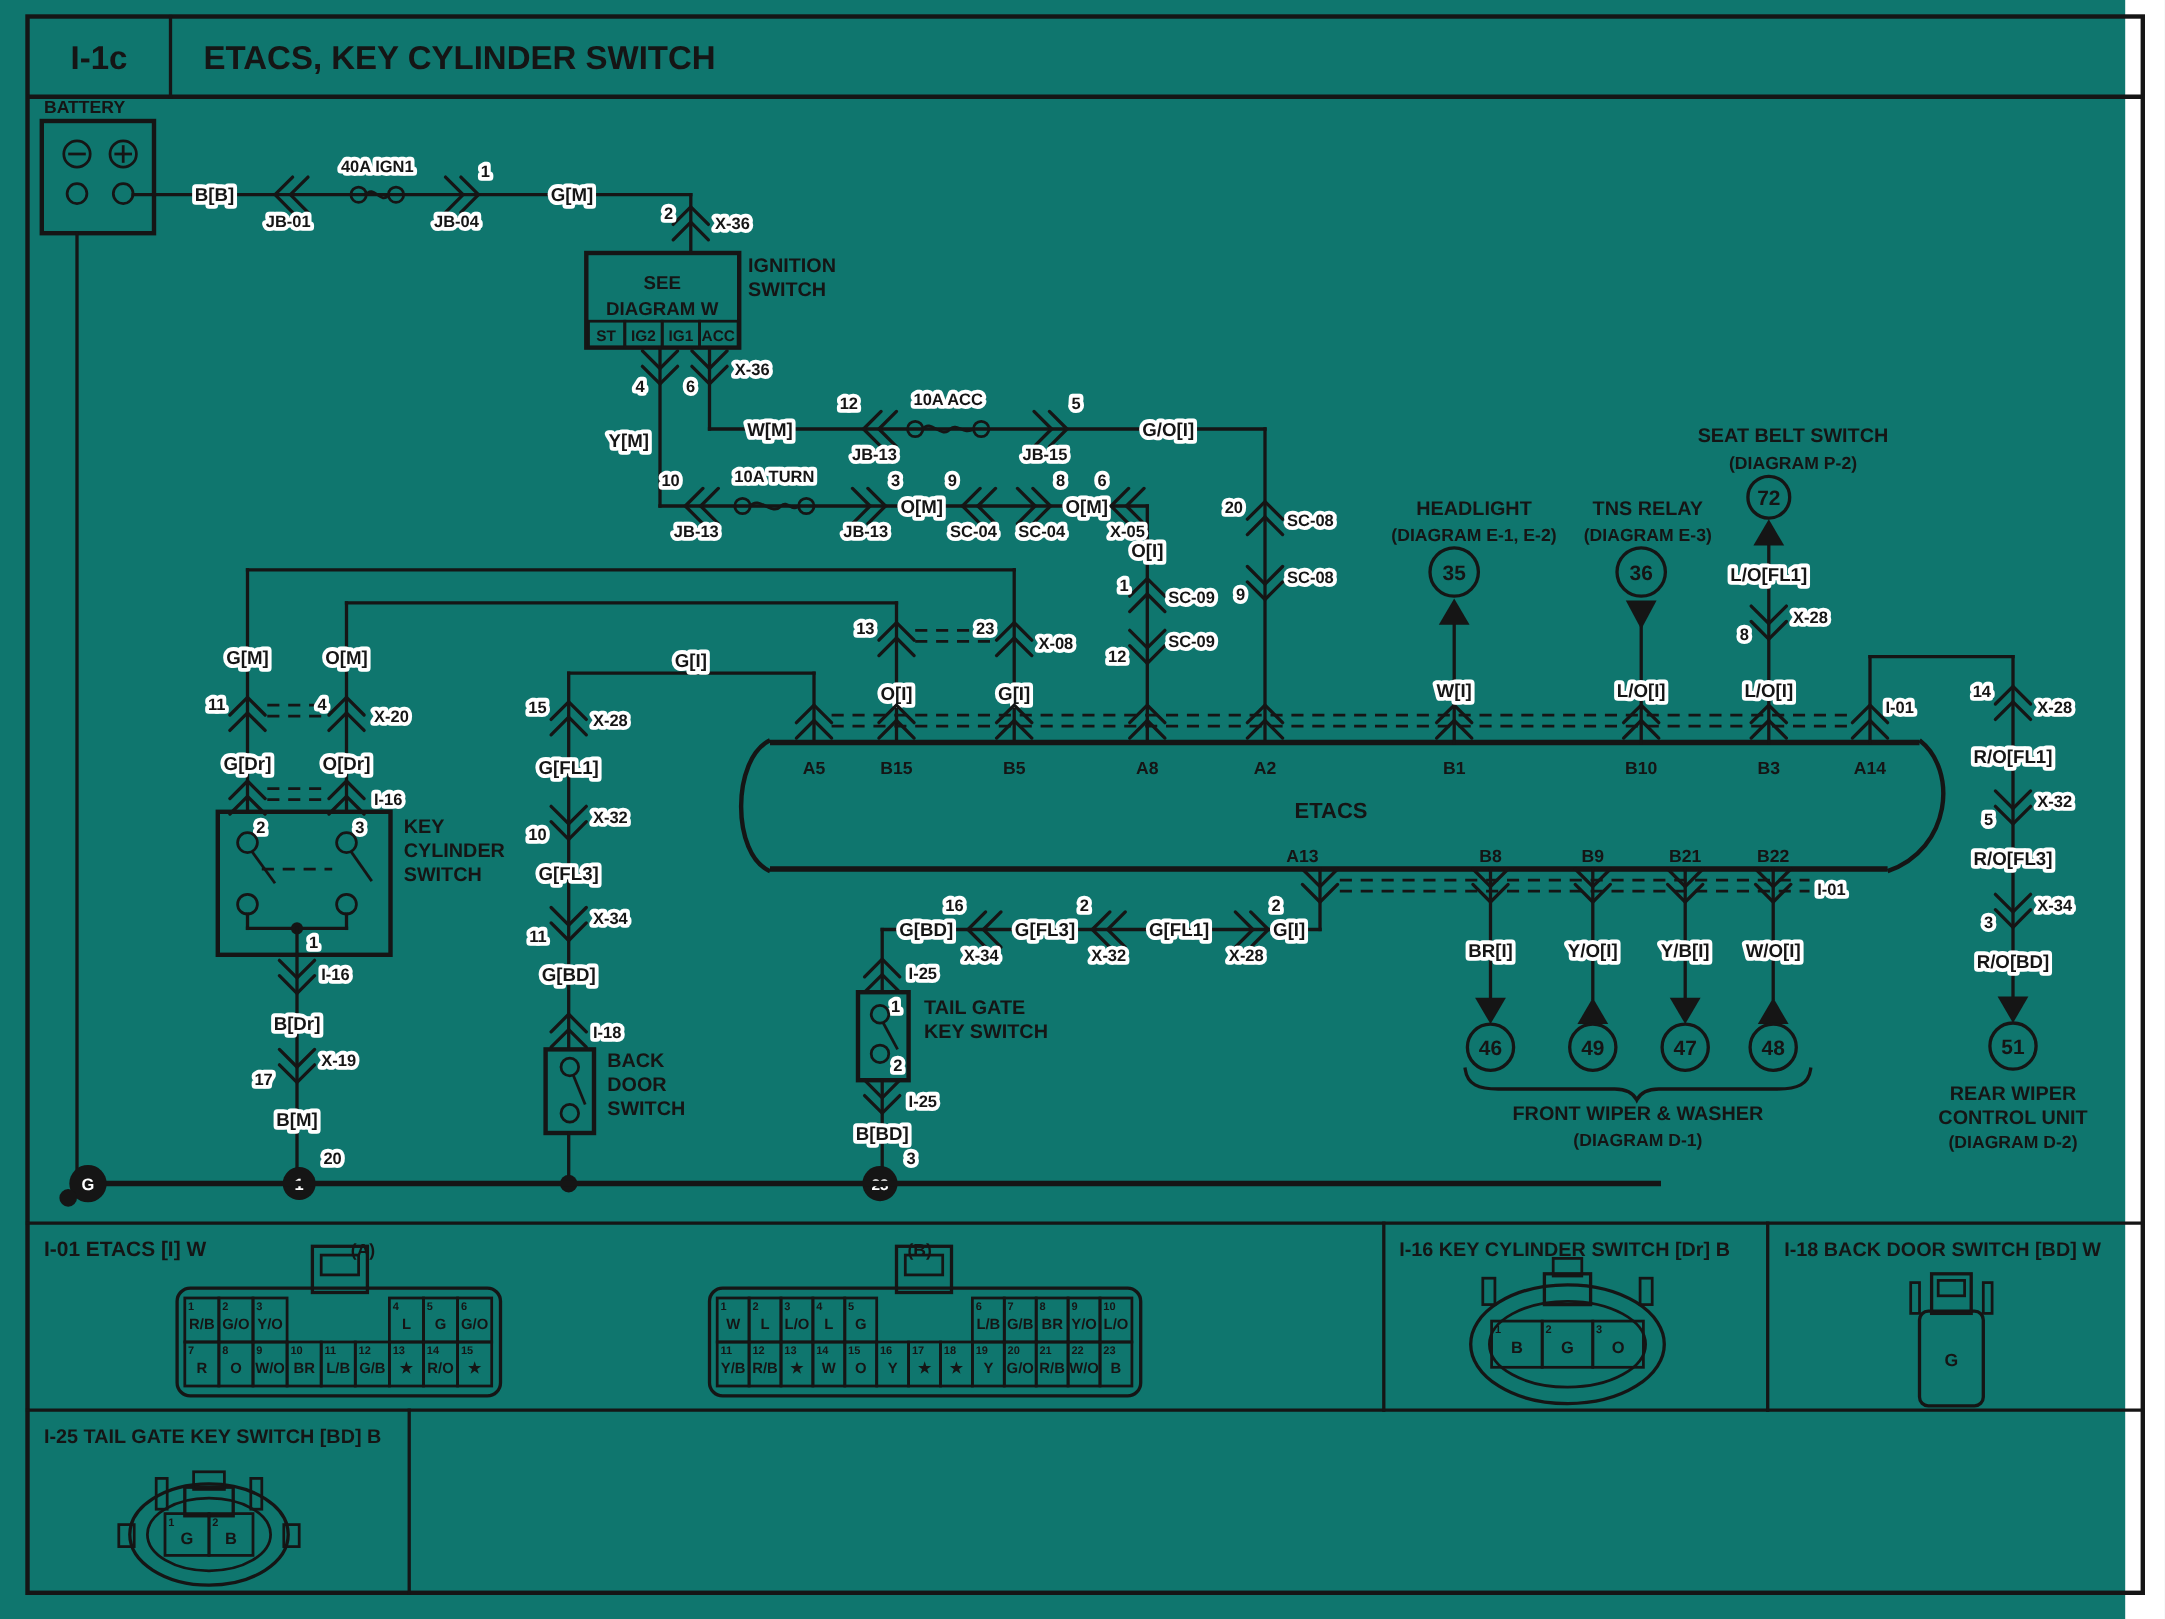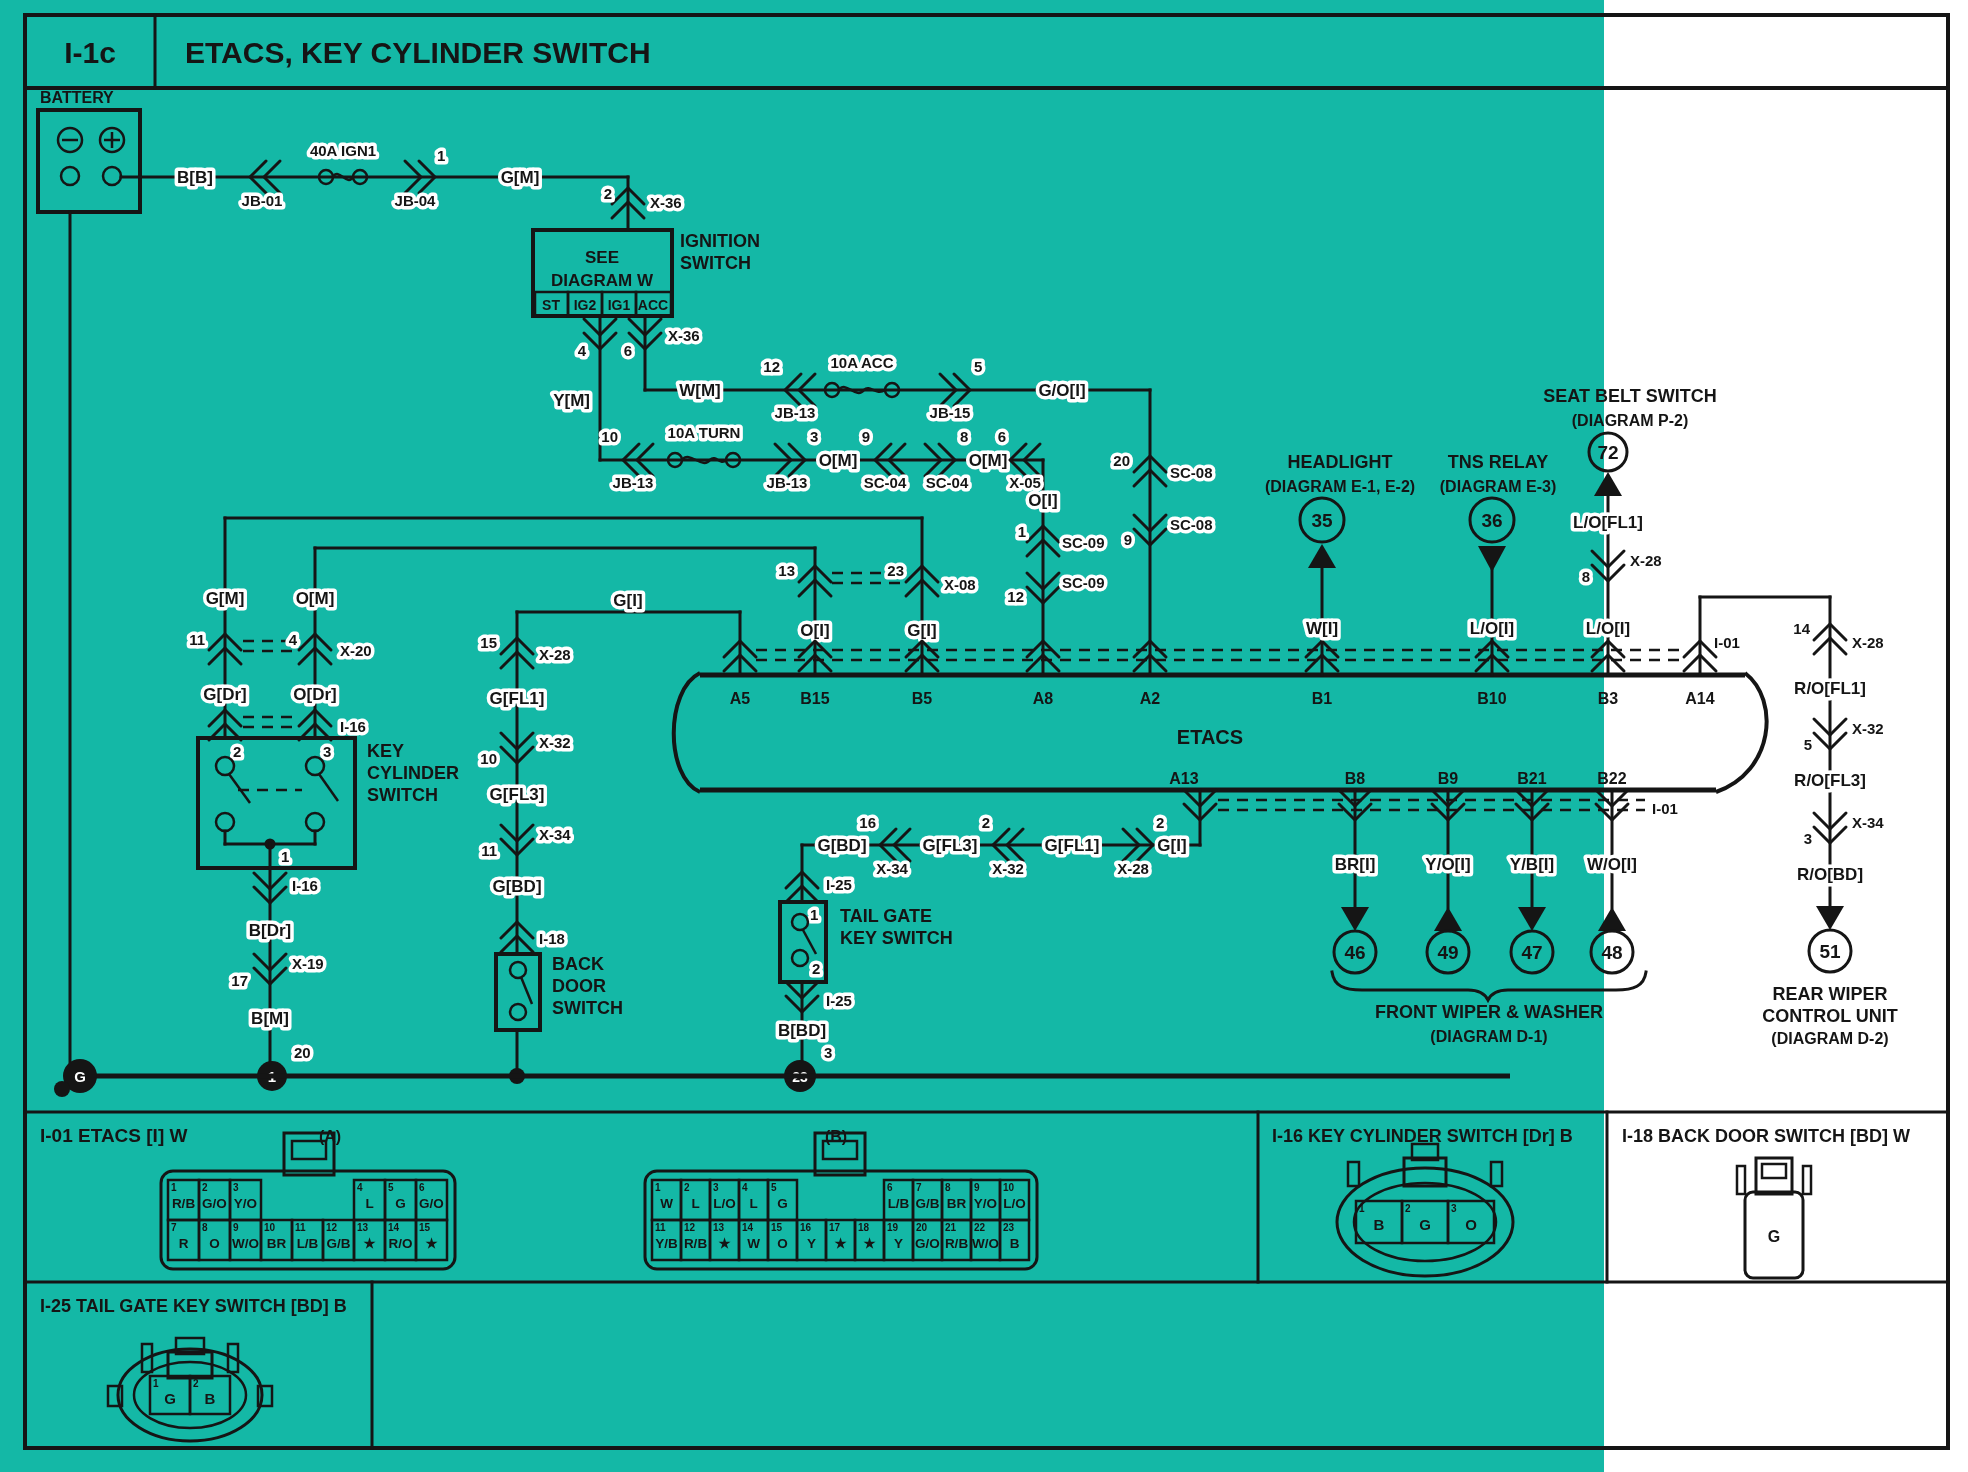--- a/index.html
+++ b/index.html
@@ -1,16 +1,16 @@
 <!DOCTYPE html>
 <html><head>
 <meta charset="utf-8">
 <style>
   html,body{margin:0;padding:0;background:#fff;}
-  .page{position:relative;width:1604px;height:1472px;background:#14b8a6;font-family:"Liberation Sans",sans-serif;}
+  .page{position:relative;width:1932px;height:1472px;background:#0f766e;font-family:"Liberation Sans",sans-serif;}
   svg{display:block;}
   svg text{font-family:"Liberation Sans",sans-serif;font-weight:bold;fill:#151515;font-size:17px;}
   .h{stroke:#ffffff;stroke-width:7;paint-order:stroke;stroke-linejoin:round;}
   .ln{stroke:#151515;stroke-width:3;fill:none;stroke-linecap:square;}
   .ln2{stroke:#151515;stroke-width:2.5;fill:none;}
   .ln4{stroke:#151515;stroke-width:4;fill:none;}
   .ln5{stroke:#151515;stroke-width:5;fill:none;}
   .dsh{stroke:#151515;stroke-width:2.5;stroke-dasharray:11 8;fill:none;}
   .fl{fill:#151515;stroke:none;}
   .chv{stroke:#151515;stroke-width:3;fill:none;stroke-linecap:round;stroke-linejoin:round;}

